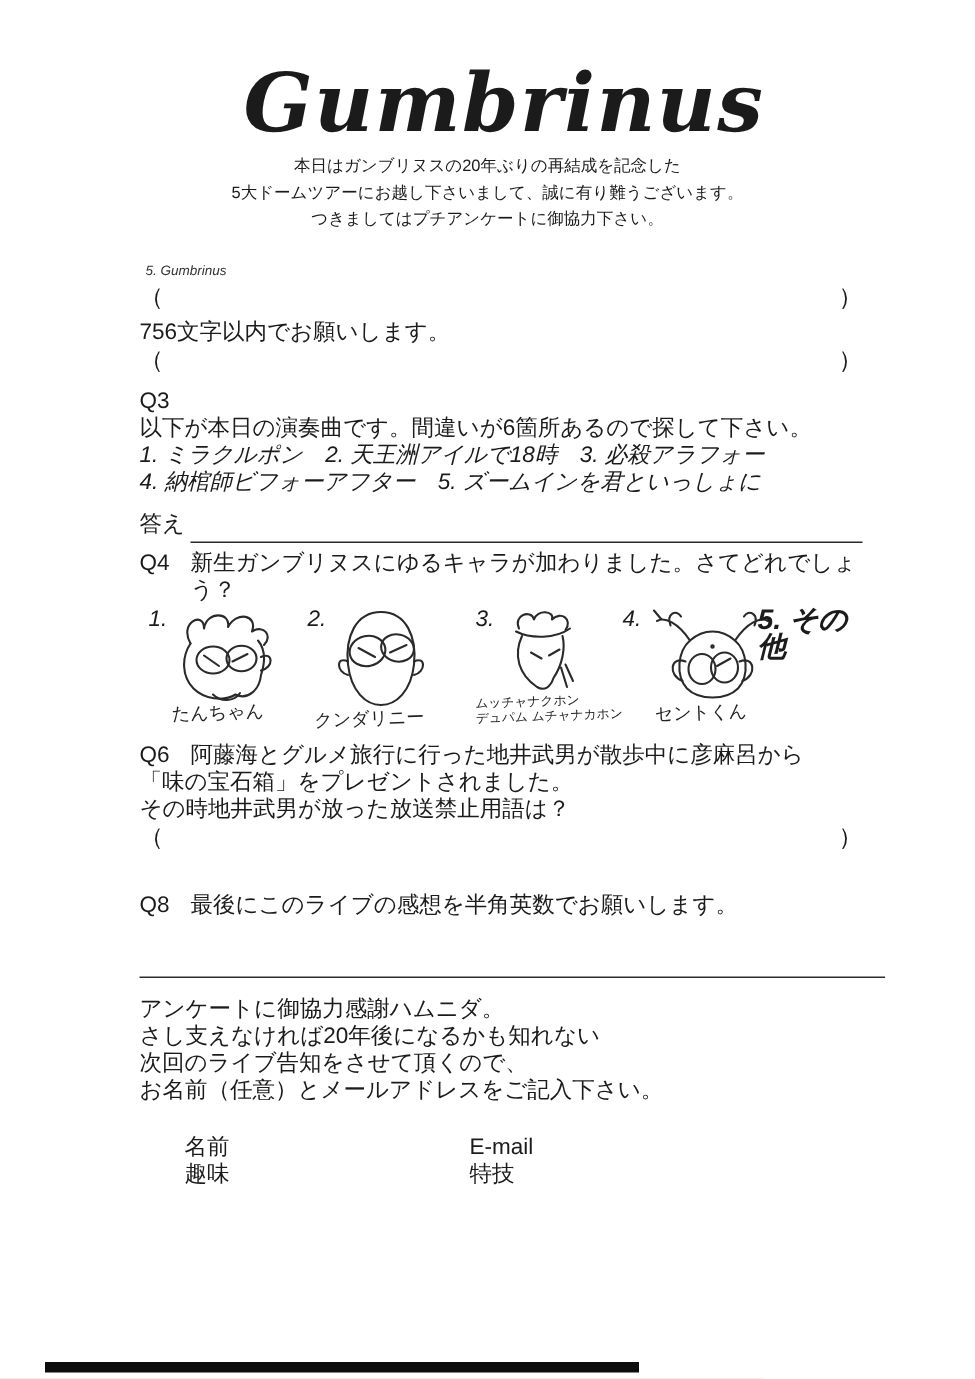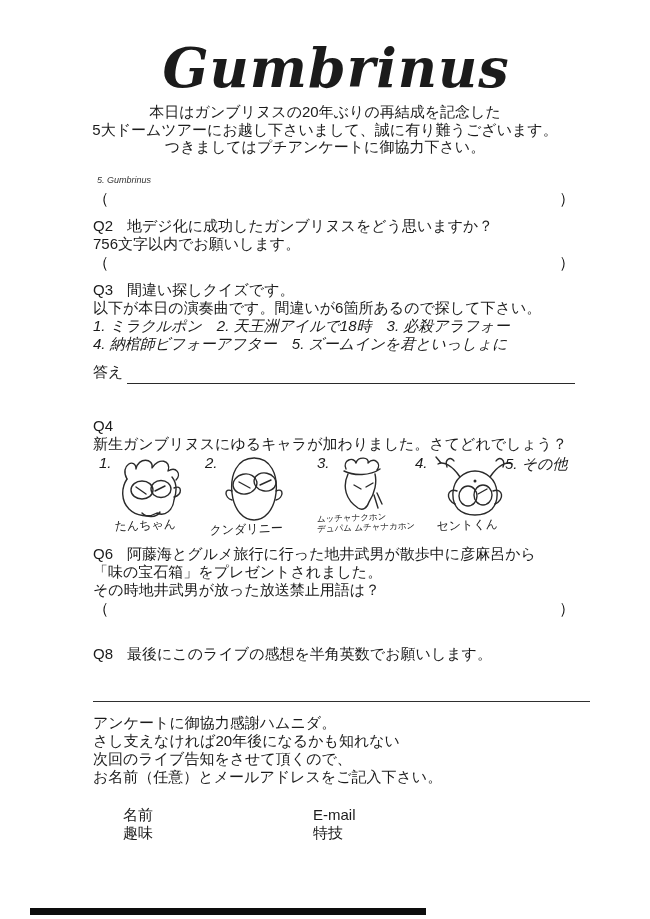--- a/index.html
+++ b/index.html
@@ -20,57 +20,57 @@
     font-style:italic;
     font-weight:bold;
     font-size:54px;
     line-height:56px;
     letter-spacing:1px;
     padding-left:22px;
   }
   .intro{
     margin-top:7px;
     text-align:center;
-    font-size:15px;
+    font-size:11px;
     line-height:17.5px;
   }
   
   .main{
     margin:15px 0 0 93px;
     width:482px;
     font-size:15px;
     line-height:18px;
   }
   .qhead{display:flex;}
   .qlabel{flex:0 0 auto; margin-right:14px;}
   .italic{font-style:italic;}
   .options-row{display:flex; align-items:baseline; font-style:italic;}
   .fine-print{font-size:9px; margin-left:4px; font-style:italic; color:#333;}
   .paren-row{
     display:flex; justify-content:space-between;
     height:24px; font-size:16px; line-height:20px;
   }
-  .gap4{margin-top:4px;} .gap14{margin-top:32px;flex-direction:column;} .gap22{margin-top:22px;}
+  .gap4{margin-top:4px;} .gap14{margin-top:4px;} .gap22{margin-top:22px;}
   
   .answer-row{display:flex; align-items:flex-start; margin-top:10px; height:22px;}
   .answer-label{flex:0 0 auto; padding-right:4px;}
   .answer-line{flex:1 1 auto; border-bottom:1.5px solid #2a2a2a; height:20px; margin-right:0;}
   
   .chars{position:relative; height:90px; margin-top:2px;}
   .char{position:absolute; top:0;}
   .char-top{display:flex; align-items:flex-start;}
   .char-num{font-style:italic; font-size:15px; line-height:16px; margin-right:2px;}
   .char-caption{
     font-size:12px; line-height:13px; text-align:center;
     transform:rotate(-2deg);
     white-space:pre-line;
     color:#222;
   }
   .char-caption.small{font-size:8.5px; line-height:9.5px; text-align:left;}
-  .other-opt{position:absolute; font-style:italic; font-size:15px;}
+  .other-opt{position:absolute; font-style:italic; font-size:19px;font-weight:bold;}
   svg.doodle{display:block;}
   svg.doodle path, svg.doodle ellipse, svg.doodle line, svg.doodle circle{
     fill:none; stroke:#2a2a2a; stroke-width:1.4;
     stroke-linecap:round; stroke-linejoin:round;
   }
   
   .hr-line{margin-top:38px; width:497px; border-bottom:1.5px solid #2f2f2f;}
   .thanks{margin-top:12px;}
   .fields{margin-top:20px; margin-left:30px;}
   .field-row{display:flex;}
@@ -95,33 +95,28 @@
   <div class="main">
 
     <div class="options-row">
       <span class="fine-print">5. Gumbrinus</span>
     </div>
     <div class="paren-row">
       <span>（</span>
       <span>）</span>
     </div>
 
-    <div class="qhead gap4">
-      <span class="qlabel">Q2</span>
-      <span>地デジ化に成功したガンブリヌスをどう思いますか？</span>
-    </div>
     <div>756文字以内でお願いします。</div>
     <div class="paren-row">
       <span>（</span>
       <span>）</span>
     </div>
 
     <div class="qhead gap4">
       <span class="qlabel">Q3</span>
-      <span>間違い探しクイズです。</span>
     </div>
     <div>以下が本日の演奏曲です。間違いが6箇所あるので探して下さい。</div>
     <div class="italic">1. ミラクルポン　2. 天王洲アイルで18時　3. 必殺アラフォー</div>
     <div class="italic">4. 納棺師ビフォーアフター　5. ズームインを君といっしょに</div>
     <div class="answer-row">
       <span class="answer-label">答え</span>
       <span class="answer-line"></span>
     </div>
 
     <div class="qhead gap14">

